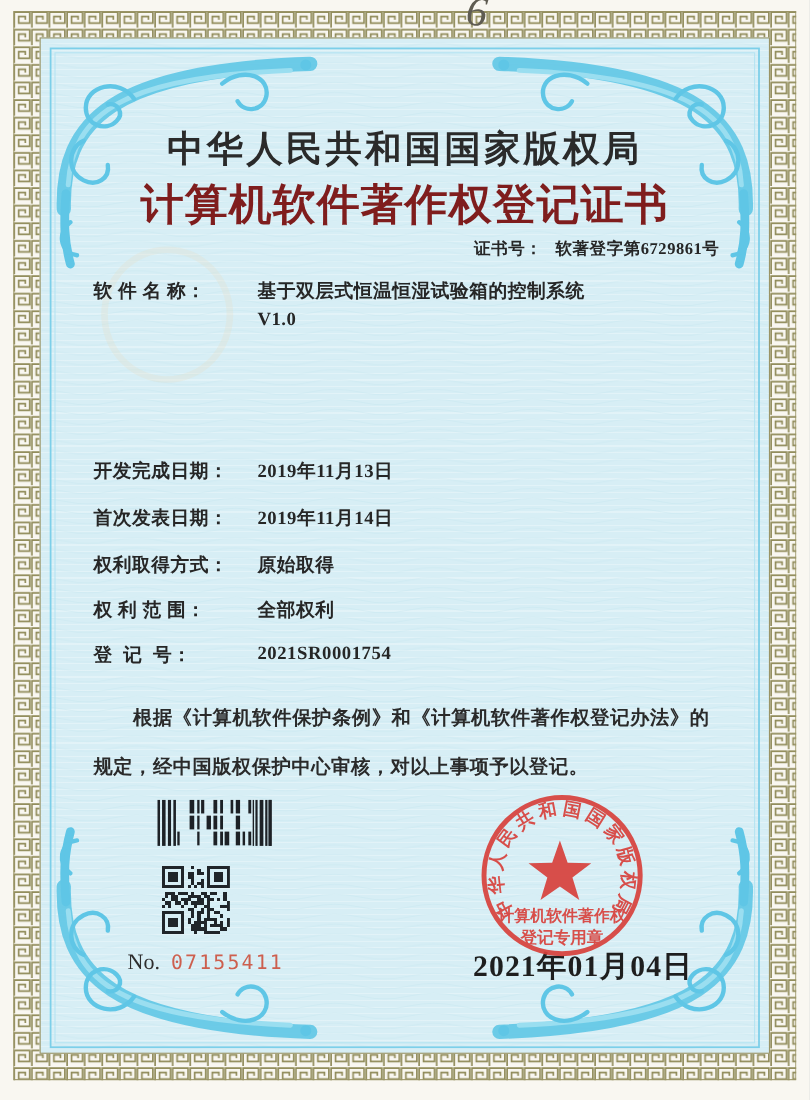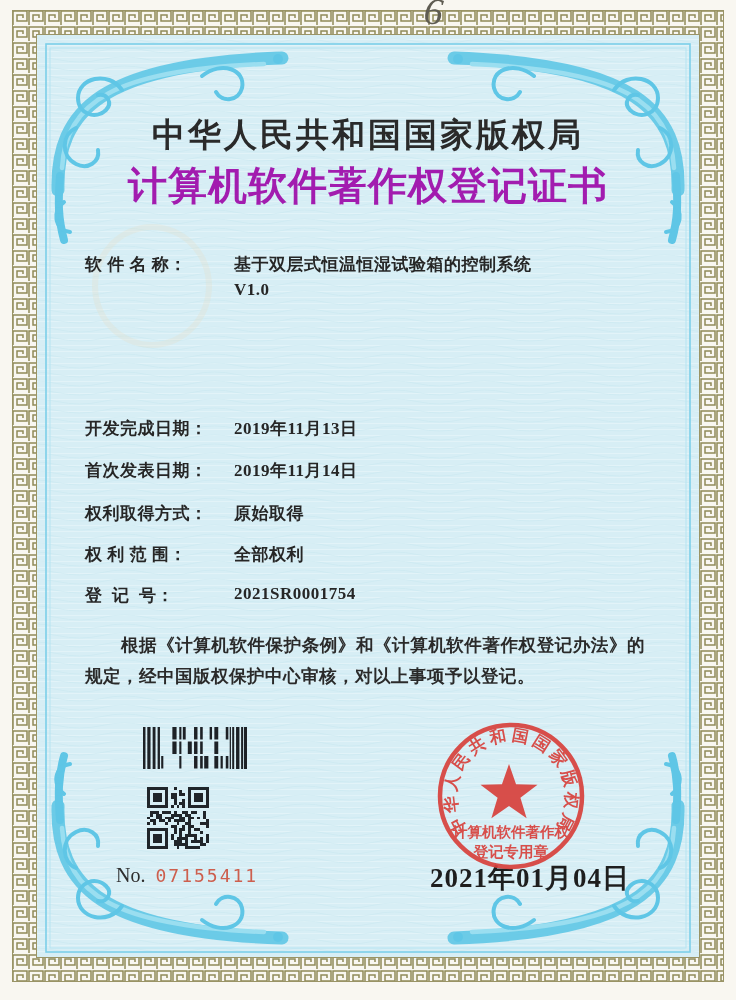--- a/index.html
+++ b/index.html
@@ -35,34 +35,34 @@
     position:absolute;left:424px;top:-8px;
     font-size:38px;font-weight:300;font-style:italic;color:#5f5c52;
     transform:rotate(6deg);line-height:1;
   }
   .authority{
     position:absolute;top:113px;left:0;width:100%;text-align:center;
     font-size:33px;font-weight:700;letter-spacing:3px;color:#2a2a2a;
   }
   .cert-title{
     position:absolute;top:159px;left:0;width:100%;text-align:center;
-    font-size:39px;font-weight:700;letter-spacing:1px;color:#a21caf;
+    font-size:39px;font-weight:700;letter-spacing:1px;color:#7f1d1d;
   }
   .certno{
     position:absolute;left:431px;top:217px;font-size:15px;font-weight:700;
     letter-spacing:.5px;white-space:nowrap;
   }
   .certno .cl{margin-right:12px;}
   .field-row{position:absolute;left:85px;width:580px;height:26px;
     font-size:17px;font-weight:700;letter-spacing:.5px;}
   .f-label{position:absolute;left:0;top:0;white-space:pre;}
   .f-value{position:absolute;left:115px;top:0;white-space:pre;margin-left:34px;}
   .statement{
     position:absolute;left:85px;top:630px;width:560px;
-    font-size:17.5px;font-weight:700;line-height:31px;letter-spacing:.5px;
+    font-size:17.5px;font-weight:700;line-height:45px;letter-spacing:.5px;
     text-indent:36px;text-align:justify;color:#2a2a2a;
   }
   .barcode{position:absolute;left:143px;top:727px;}
   .qrcode{position:absolute;left:147px;top:787px;}
   .serial{position:absolute;left:116px;top:864px;font-size:20px;color:#2e2e2e;white-space:nowrap;}
   .serial-number{
     font-family:"DejaVu Sans Mono","Liberation Mono",monospace;
     font-size:18px;color:var(--serial-red);letter-spacing:2px;margin-left:10px;font-weight:400;
   }
   .issue-date{
@@ -119,20 +119,23 @@
     <use href="#flourish" transform="translate(672,936) scale(-1,-1)"></use>
   </svg>
 
   <div class="watermark"></div>
 
   <div class="handwritten">6</div>
 
   <div class="authority">中华人民共和国国家版权局</div>
   <div class="cert-title">计算机软件著作权登记证书</div>
 
+  <div class="certno">
+    <span class="cl">证书号：</span><span>软著登字第6729861号</span>
+  </div>
 
   <div class="field-row" style="top:253px">
     <span class="f-label">软 件 名 称：</span>
     <span class="f-value">基于双层式恒温恒湿试验箱的控制系统</span>
     <span class="f-value" style="top:27px">V1.0</span>
   </div>
 
 
   <div class="field-row" style="top:417px">
     <span class="f-label">开发完成日期：</span>

